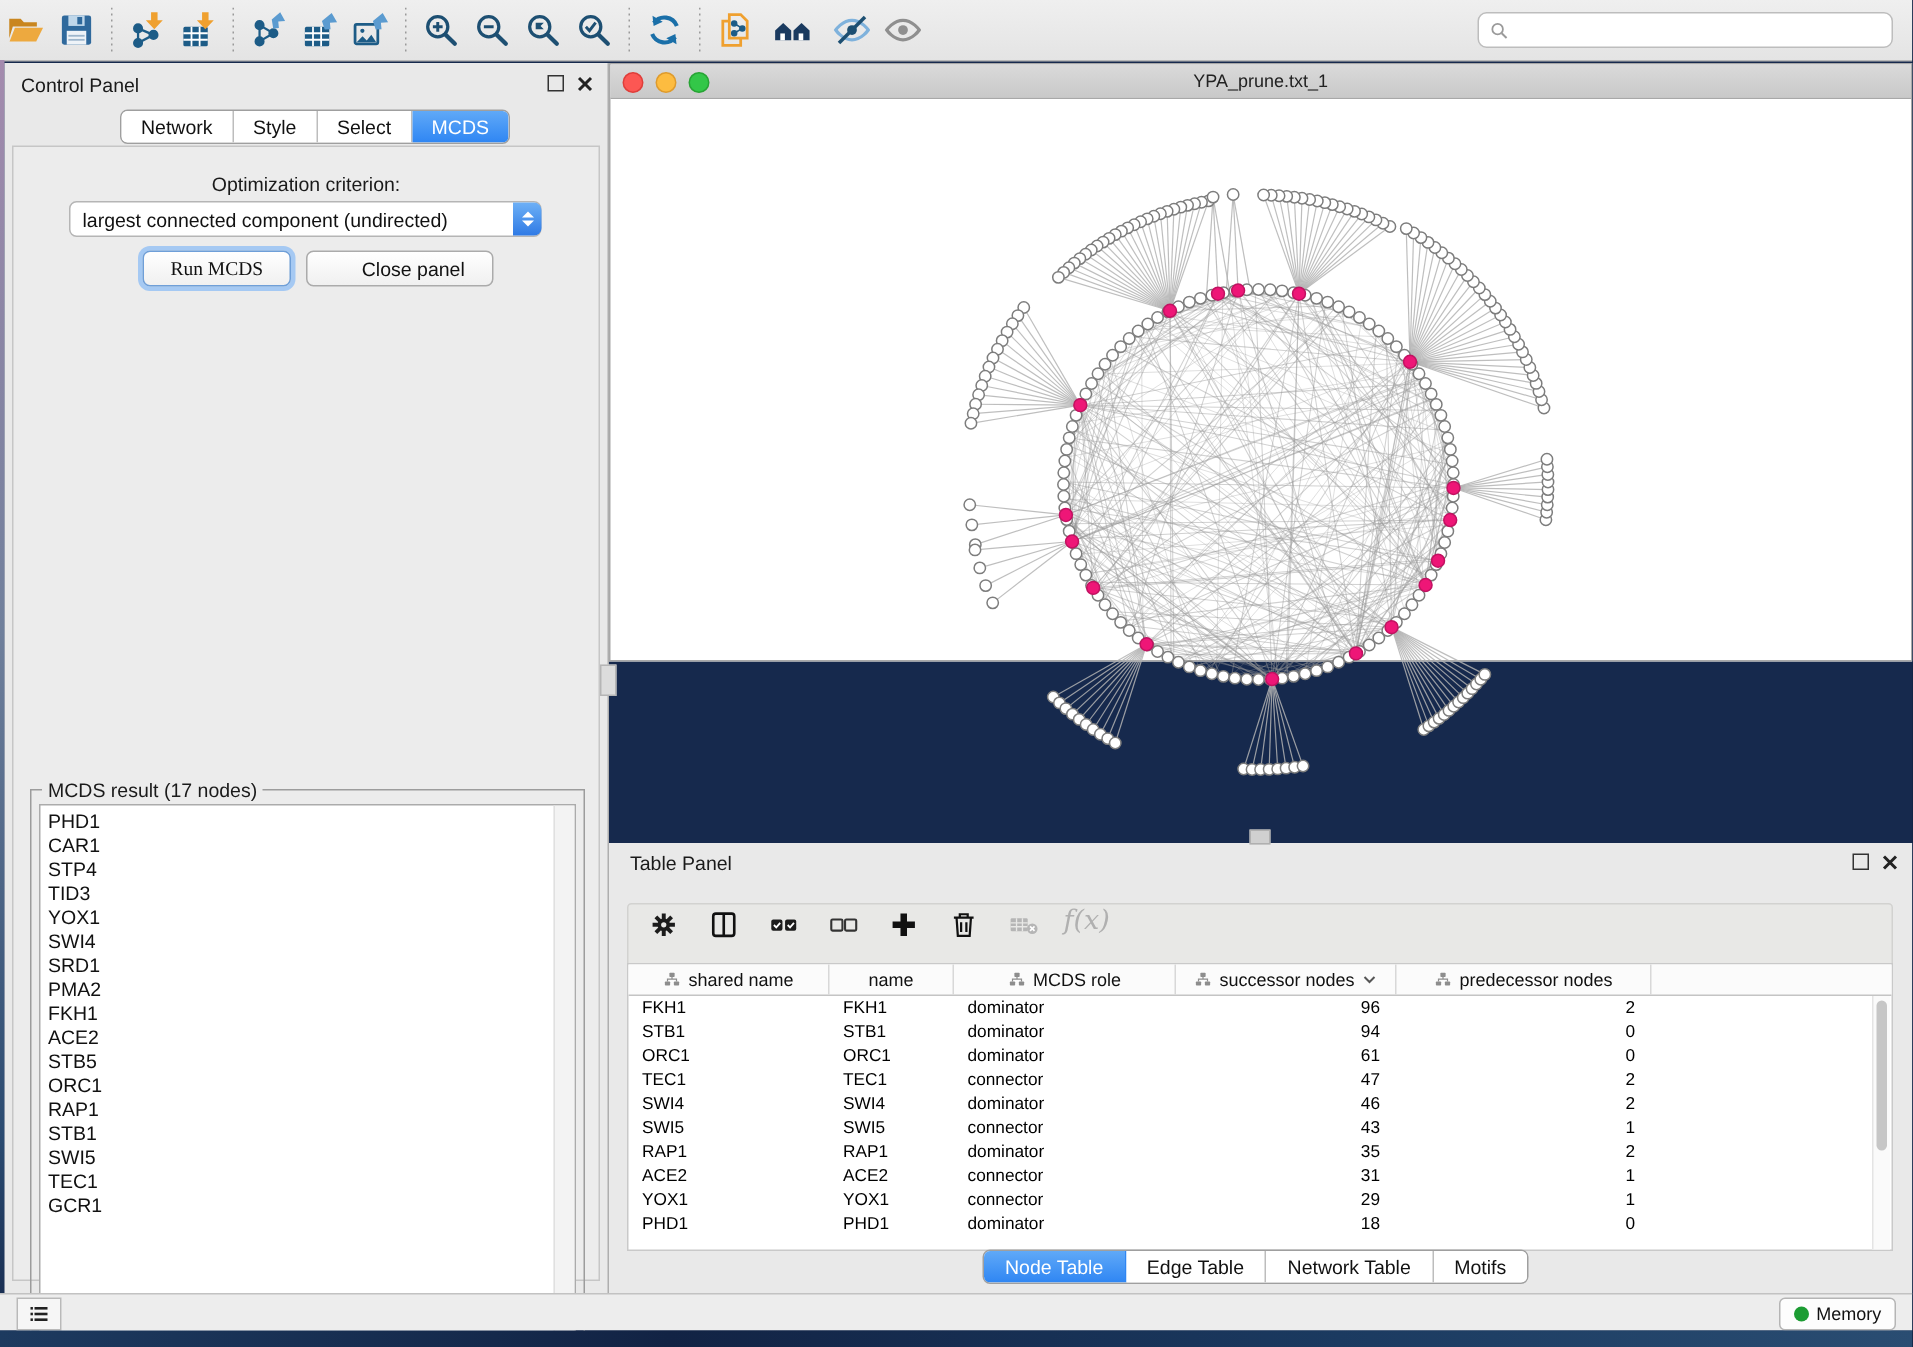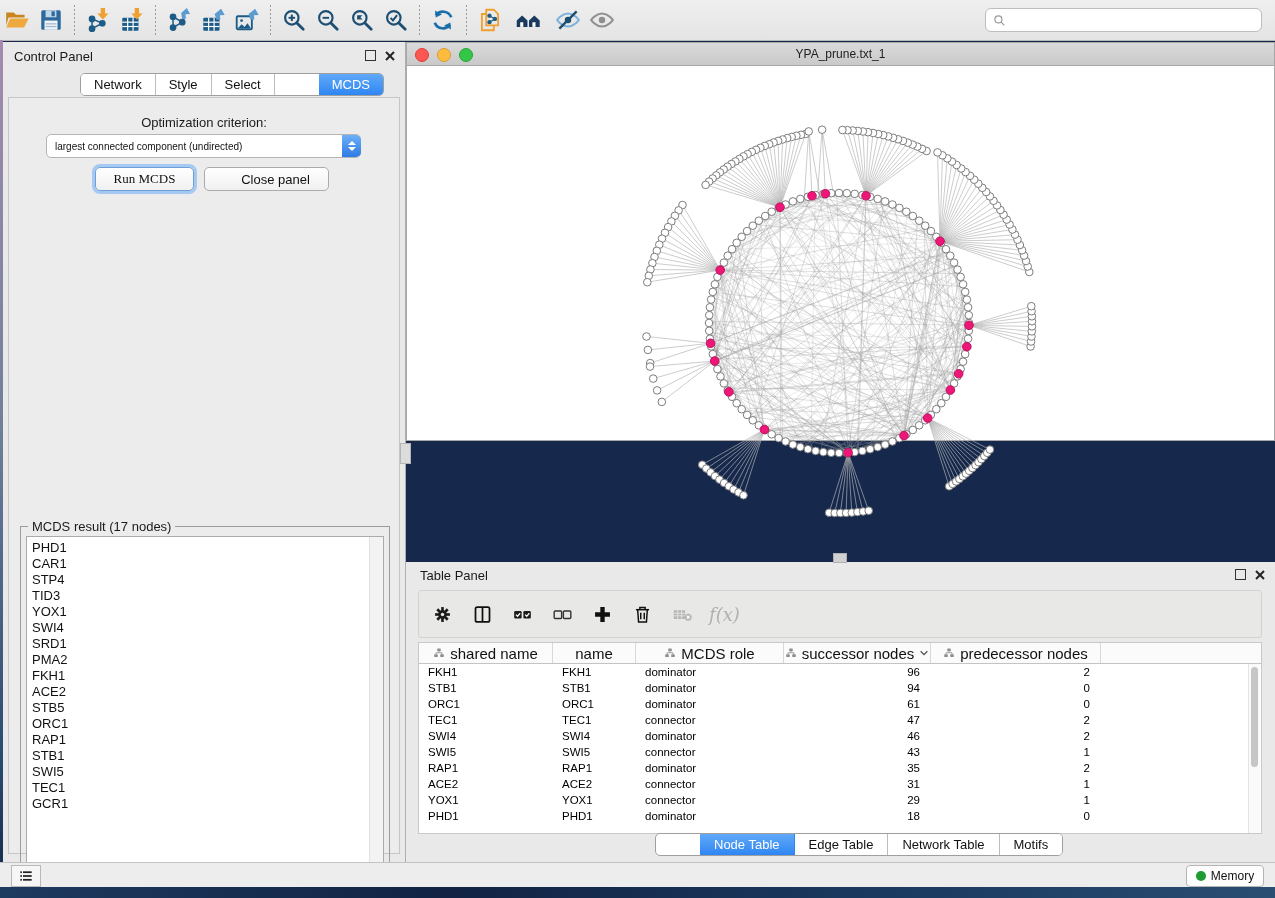--- a/index.html
+++ b/index.html
@@ -30,26 +30,26 @@
   #control-panel{left:3px;top:42px;width:402px;height:820px;background:#e9e9e9;border-right:1px solid #aeaeae;}
   #cp-header{position:absolute;left:0;top:0;width:100%;height:28px;}
   #cp-title{position:absolute;left:11px;top:7px;font-size:13px;color:#1a1a1a;}
   .winbtns{position:absolute;right:10px;top:8px;display:flex;gap:9px;align-items:center;}
   .float-btn{width:9px;height:9px;border:1.6px solid #333;}
   .close-btn svg{width:10px;height:10px;display:block;}
   #cp-tabs{position:absolute;left:77px;top:31px;}
   .seggroup{display:flex;border:1px solid #9f9f9f;border-radius:5px;overflow:hidden;background:#fff;}
   .seg{padding:3px 13px;font-size:13px;color:#111;border-right:1px solid #bdbdbd;background:#fff;white-space:nowrap;}
   .seg:last-child{border-right:none;}
-  .seg.active{background:linear-gradient(#60a9f8,#2f86f3);color:#fff;border-right-color:#2f86f3;margin-left:44px;}
+  .seg.active{background:linear-gradient(#60a9f8,#2f86f3);color:#fff;border-right-color:#2f86f3;}
   #cp-inner{position:absolute;left:5px;top:55px;width:390px;height:755px;background:#ececec;
     border:1px solid #c6c6c6;}
   #opt-label{position:absolute;left:0;top:17px;width:100%;text-align:center;font-size:13px;color:#1a1a1a;}
   #opt-select{position:absolute;left:37px;top:36px;width:313px;height:22px;background:#fff;border:1px solid #b5b5b5;
-    border-radius:5px;display:flex;align-items:center;font-size:10px;color:#111;}
+    border-radius:5px;display:flex;align-items:center;font-size:13px;color:#111;}
   #opt-select .val{padding-left:8px;white-space:nowrap;overflow:hidden;flex:1;}
   .stepper{width:19px;height:22px;margin-right:-1px;border-radius:0 5px 5px 0;
     background:linear-gradient(#6db0f6,#2f7ae5);display:flex;flex-direction:column;align-items:center;justify-content:center;gap:2px;}
   .stepper .up{width:0;height:0;border-left:4px solid transparent;border-right:4px solid transparent;border-bottom:4px solid #fff;}
   .stepper .dn{width:0;height:0;border-left:4px solid transparent;border-right:4px solid transparent;border-top:4px solid #fff;}
   .btn{position:absolute;height:22px;background:linear-gradient(#ffffff,#f0f0f0);border:1px solid #ababab;border-radius:5px;
     font-size:13px;color:#111;display:flex;align-items:center;justify-content:center;}
   #run-btn{left:86px;top:69px;width:97px;box-shadow:0 0 0 3px #a5c9f3;border-color:#6f9fd8;font-family:Liberation Serif, serif;}
   #close-panel-btn{left:195px;top:69px;width:105px;padding-left:18px;}
   #mcds-group{position:absolute;left:11px;top:428px;width:368px;height:368px;border:1px solid #9c9c9c;}
@@ -71,28 +71,28 @@
   .light.red{background:#fc5753;border:.5px solid #df3e3a;}
   .light.yellow{background:#fdbc40;border:.5px solid #de9b2d;}
   .light.green{background:#33c748;border:.5px solid #27a434;}
   #net-title{position:absolute;left:0;top:4px;width:100%;text-align:center;font-size:12px;color:#222;}
   #network-canvas{position:absolute;left:0;top:22px;width:867px;height:494px;}
   #h-divider-handle{left:833px;top:553px;width:12px;height:8px;background:#d0d0d0;border:1px solid #b0b0b0;z-index:5;}
 
   
   #table-panel{left:406px;top:562px;width:869px;height:300px;background:#e9e9e9;}
   #tp-title{position:absolute;left:14px;top:6px;font-size:13px;color:#1a1a1a;}
-  #tp-toolbar{position:absolute;left:12px;top:28px;width:844px;height:48px;background:#e8e8e6;
-    border:1px solid #d2d2d0;border-radius:3px;display:flex;align-items:center;padding-left:10px;box-sizing:border-box;gap:14px;}
+  #tp-toolbar{position:absolute;left:12px;top:40px;width:844px;height:48px;background:#e8e8e6;
+    border:1px solid #d2d2d0;border-radius:3px;display:flex;padding-left:10px;box-sizing:border-box;gap:14px;}
   .tpbtn{width:26px;height:26px;display:flex;align-items:center;justify-content:center;}
   .tpbtn svg{width:21px;height:21px;}
   .fx{font-family:"DejaVu Serif",serif;font-style:italic;font-size:18px;color:#b0b0b0;}
   #data-table{position:absolute;left:12px;top:80px;width:844px;height:192px;background:#fff;border:1px solid #c9c9c9;box-sizing:border-box;}
   #table-header-row{display:flex;height:20px;background:#fbfbfb;border-bottom:1px solid #c4c4c4;}
-  .th{display:flex;align-items:center;justify-content:center;gap:5px;font-size:15px;color:#111;
+  .th{display:flex;align-items:center;justify-content:center;gap:5px;font-size:12px;color:#111;
     border-right:1px solid #d8d8d8;box-sizing:border-box;flex:none;}
   .th:last-child{border-right:none;}
   .th svg.tree{width:12px;height:12px;}
   .th svg.chev{width:10px;height:10px;}
   .c1{width:134px}.c2{width:83px}.c3{width:148px}.c4{width:147px}.c5{width:170px}.cfill{flex:1 1 auto;}
   .tr{display:flex;height:16px;align-items:center;}
   .td{font-size:11.5px;color:#000;flex:none;box-sizing:border-box;white-space:nowrap;overflow:hidden;}
   .td.l{padding-left:9px;text-align:left;}
   .td.r{text-align:right;padding-right:11px;}
   #table-scrollbar{position:absolute;right:1px;top:21px;width:11px;height:169px;background:#fafafa;border-left:1px solid #e4e4e4;}

